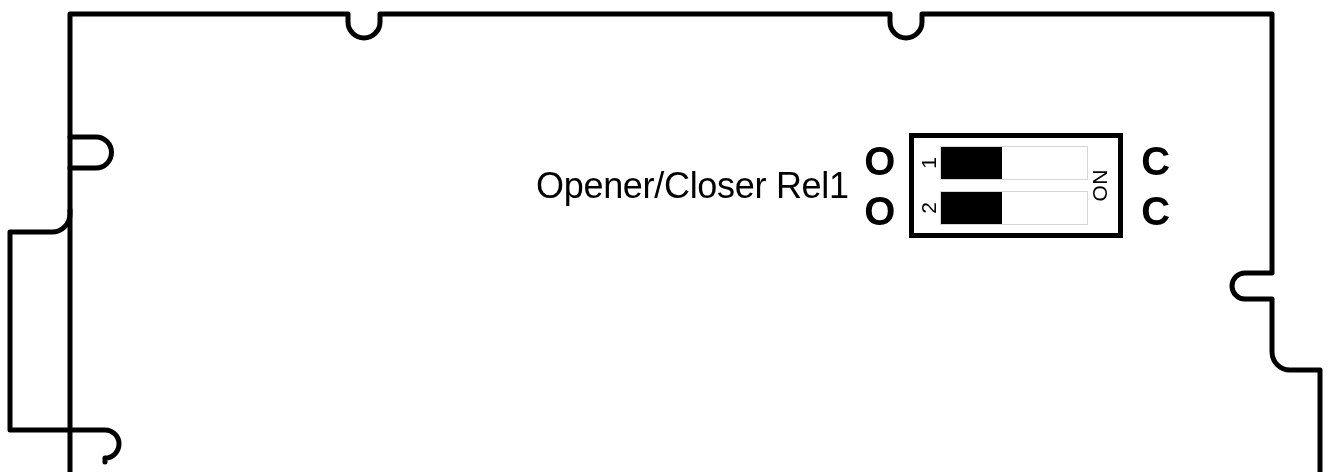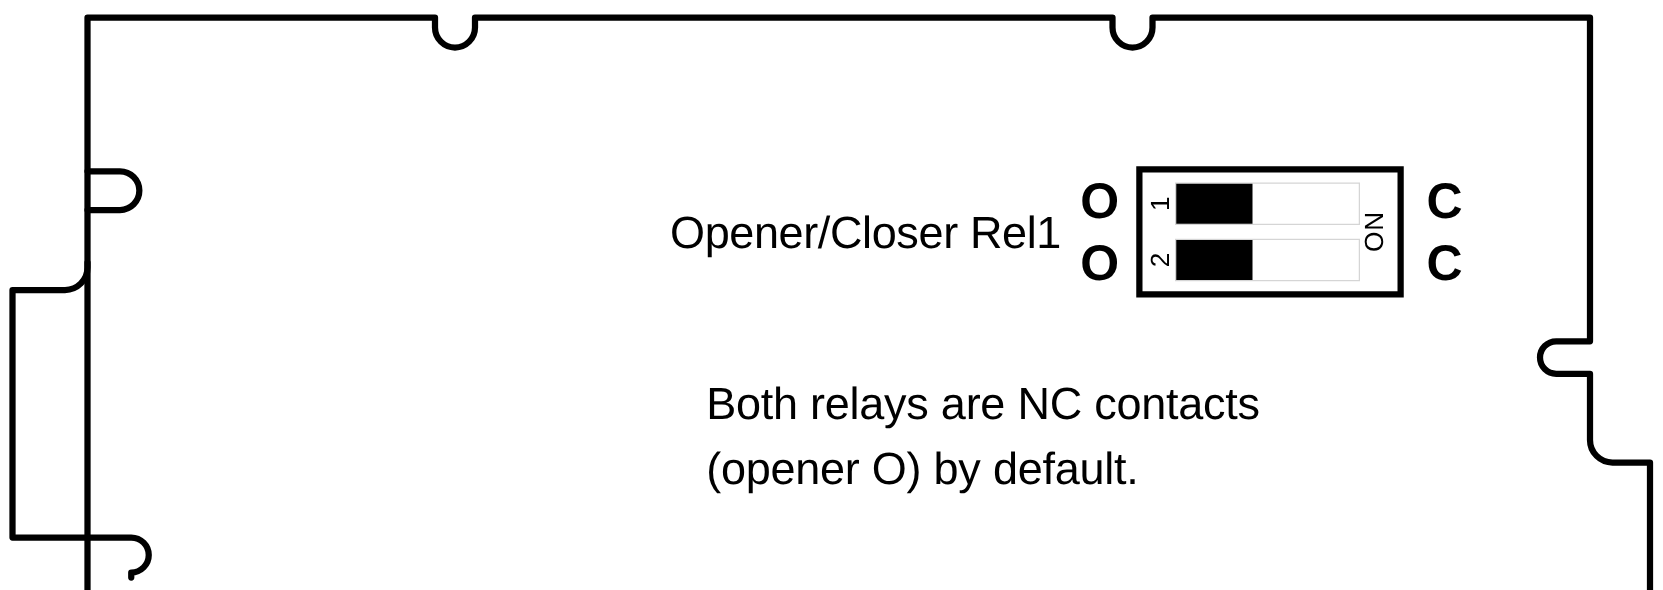--- a/index.html
+++ b/index.html
@@ -220,18 +220,14 @@
       <div class="dip-on-text">ON</div>
     </div>
 
     <div class="marker-col right">
       <div class="marker">C</div>
       <div class="marker">C</div>
     </div>
 
   </div>
 
-  <div class="note-block">
-    <div class="note-line">Both relays are NC contacts</div>
-    <div class="note-line">(opener O) by default.</div>
-  </div>
 
 </div>
 
 </body></html>

